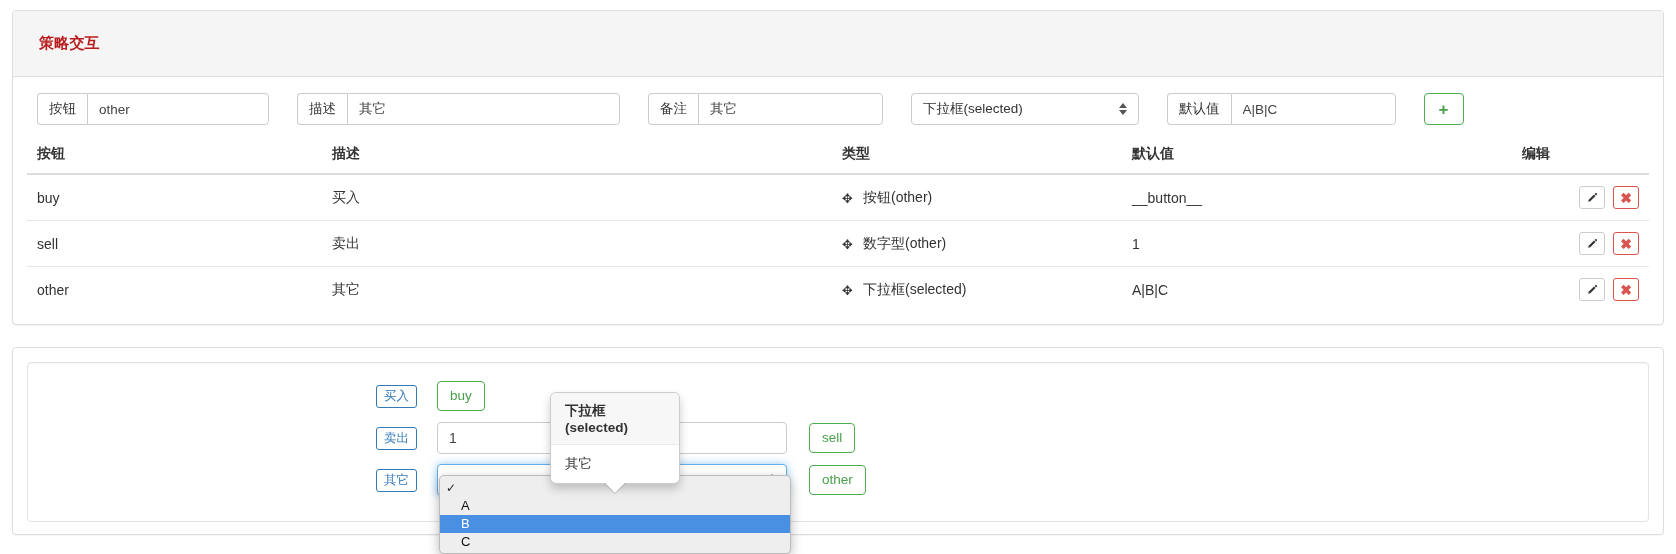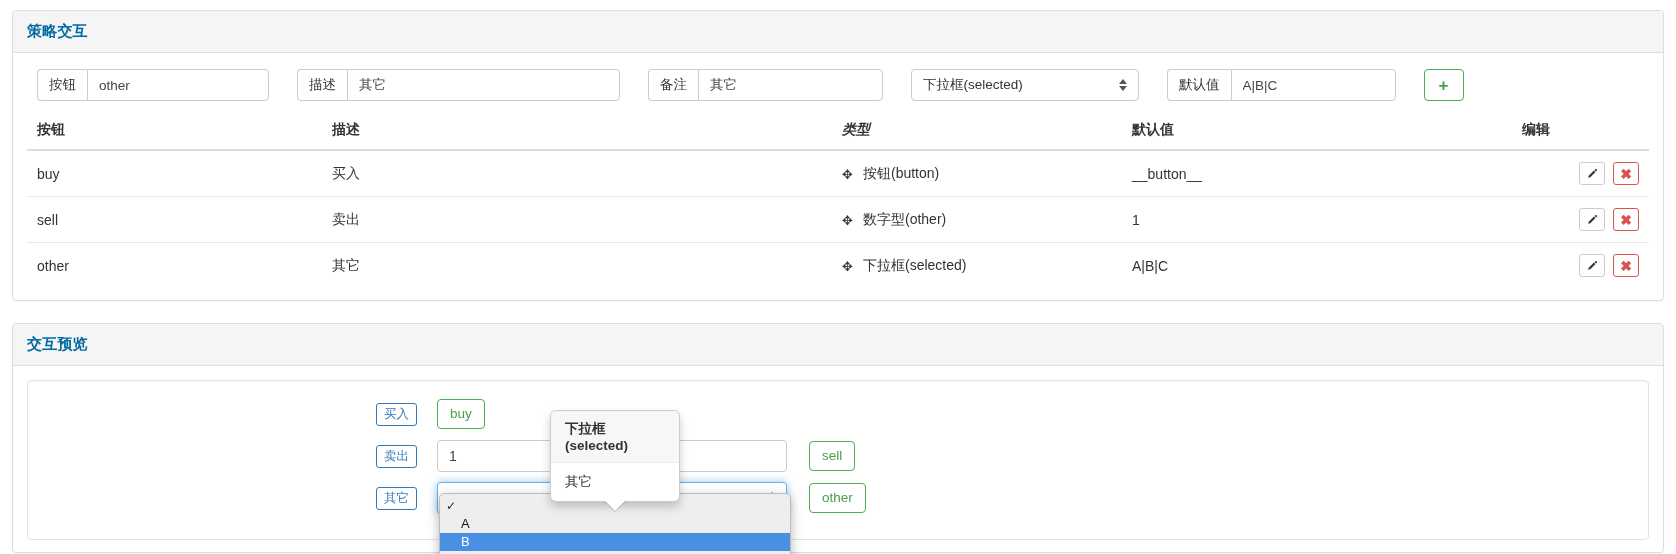--- a/index.html
+++ b/index.html
@@ -29,22 +29,22 @@
   }
   .panel-heading {
     background: #f5f5f5;
     border-bottom: 1px solid #dddddd;
     border-radius: 3px 3px 0 0;
     padding: 11px 14px;
   }
   .panel-title {
     font-size: 15px;
     font-weight: bold;
-    color: #0369a1;
-    margin: 0;
+    color: #b91c1c;
+    margin: 12px;
     letter-spacing: .2px;
   }
   .panel-body { padding: 14px 14px 12px 14px; }
 
   
   .form-row {
     display: flex;
     align-items: flex-start;
     gap: 0;
     padding: 2px 10px 6px 10px;
@@ -154,21 +154,21 @@
   table.grid td {
     padding: 11px 10px;
     border-top: 1px solid #e6e6e6;
     font-size: 14px;
     color: #333;
     vertical-align: middle;
   }
   table.grid tbody tr:first-child td { border-top: none; }
   .col-btn   { width: 275px; }
   .col-desc  { width: 490px; }
-  .col-type  { width: 270px; font-style: italic; }
+  .col-type  { width: 270px; }
   .col-def   { width: 370px; }
   .col-edit  { width: auto; }
   th.col-edit, td.col-edit { text-align: right; padding-right: 14px; }
 
   .move-handle {
     display: inline-block;
     width: 14px;
     color: #333;
     font-size: 13px;
     margin-right: 7px;
@@ -381,21 +381,21 @@
             <th class="col-def">默认值</th>
             <th class="col-edit">编辑</th>
           </tr>
         </thead>
         <tbody>
 
           <tr>
             <td>buy</td>
             <td>买入</td>
             <td>
-              <span class="move-handle">✥</span><span>按钮(button)</span>
+              <span class="move-handle">✥</span><span>按钮(other)</span>
             </td>
             <td>__button__</td>
             <td class="col-edit">
               <span class="act-group">
                 <button class="btn-icon">
                   <span>
                     <svg width="12" height="12" viewBox="0 0 16 16" aria-hidden="true">
                       <path d="M12.3 1.6a1.2 1.2 0 0 1 1.7 0l.4.4a1.2 1.2 0 0 1 0 1.7l-.9.9-2.1-2.1.9-.9zM10.6 3.3l2.1 2.1-7 7-2.8.7.7-2.8 7-7z" fill="#333"></path>
                     </svg>
                   </span>
@@ -453,23 +453,20 @@
             </td>
           </tr>
 
         </tbody>
       </table>
 
     </div>
   </section>
 
   <section class="panel">
-    <div class="panel-heading">
-      <h2 class="panel-title">交互预览</h2>
-    </div>
     <div class="panel-body">
       <div class="preview-box">
 
         <div class="pv-row">
           <span class="pv-label">买入</span>
           <button class="pv-greenbtn">buy</button>
         </div>
 
         <div class="pv-row" style="position:relative;">
           <span class="pv-label">卖出</span>

